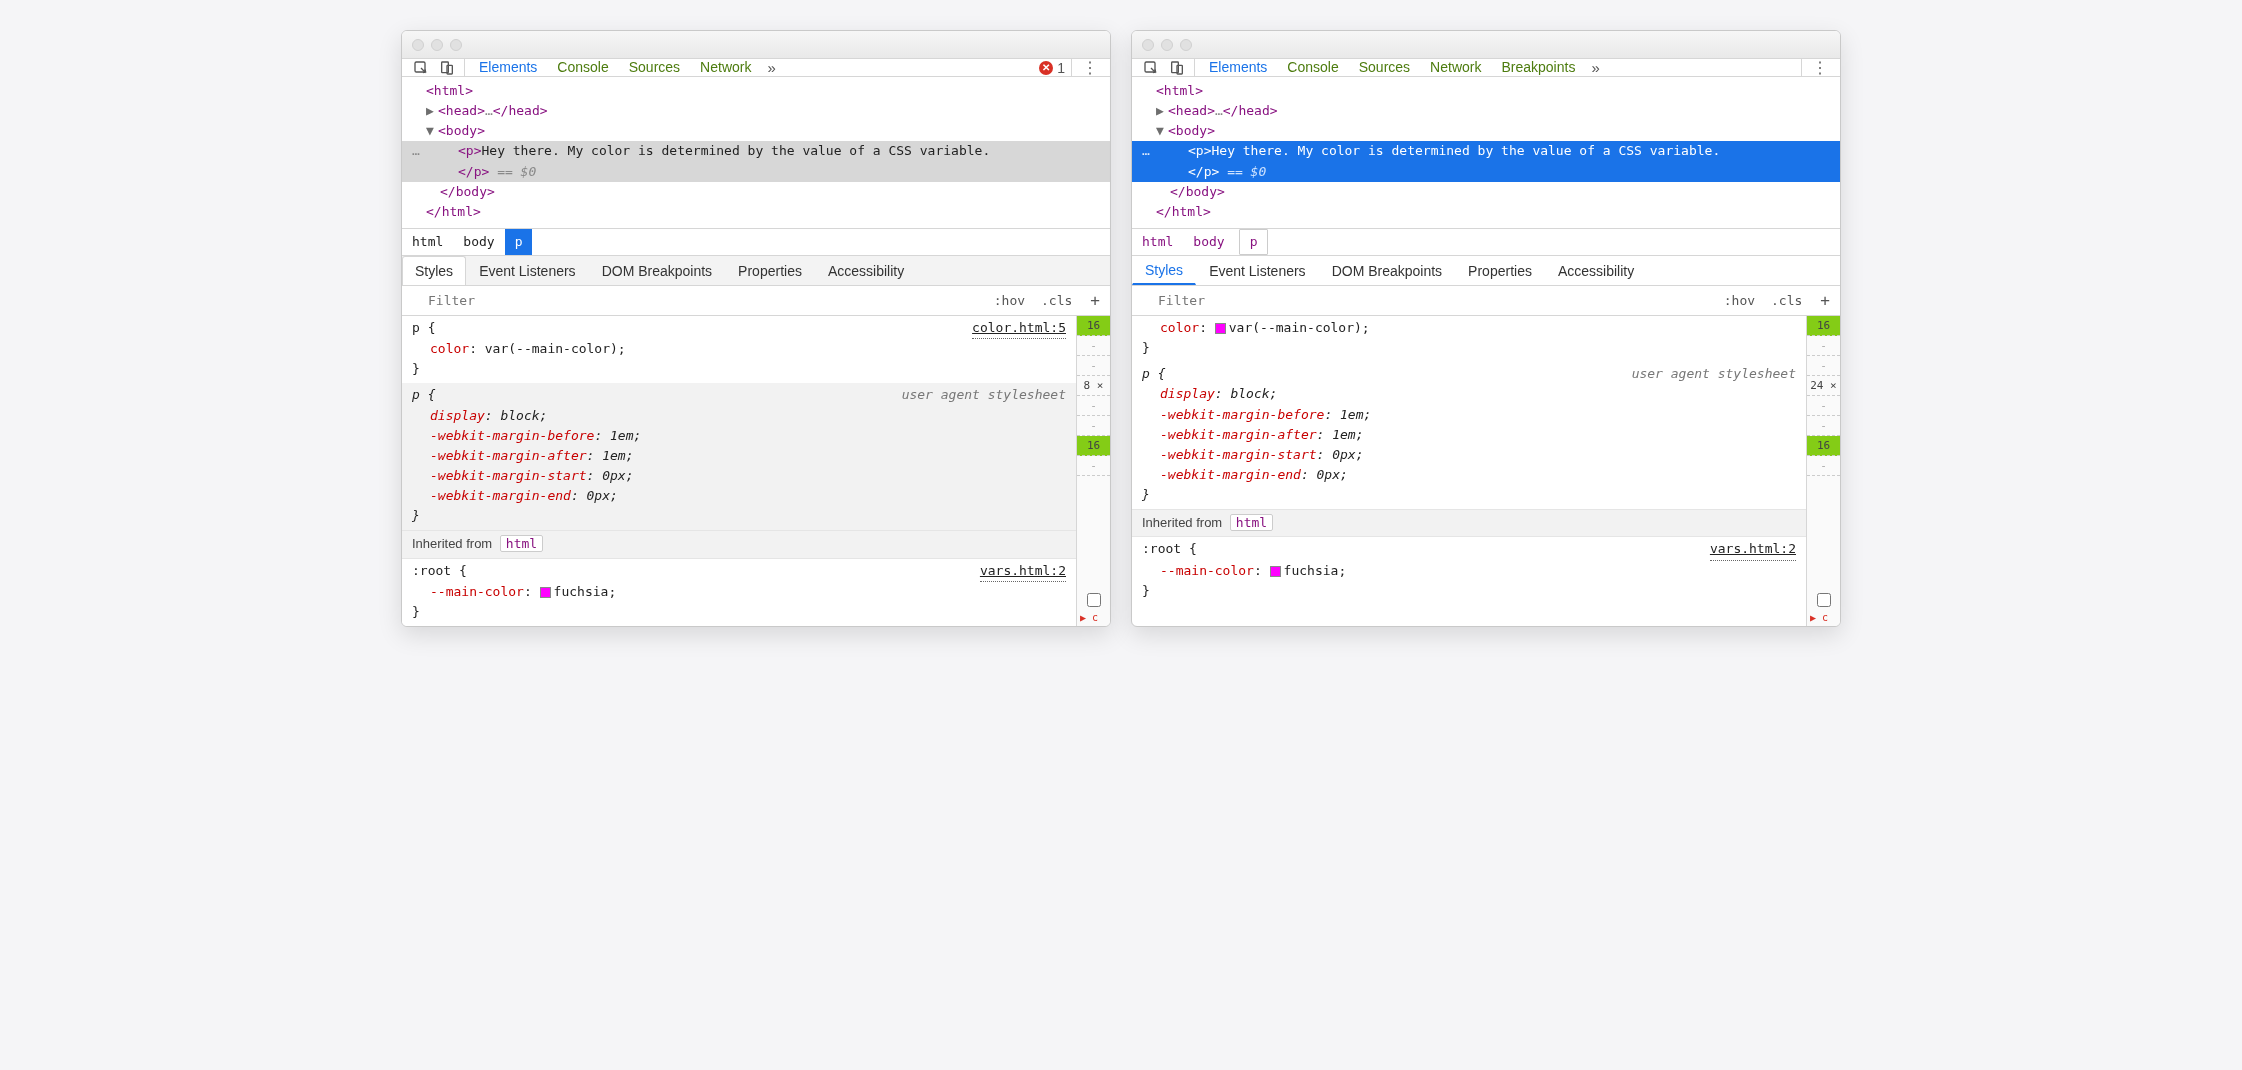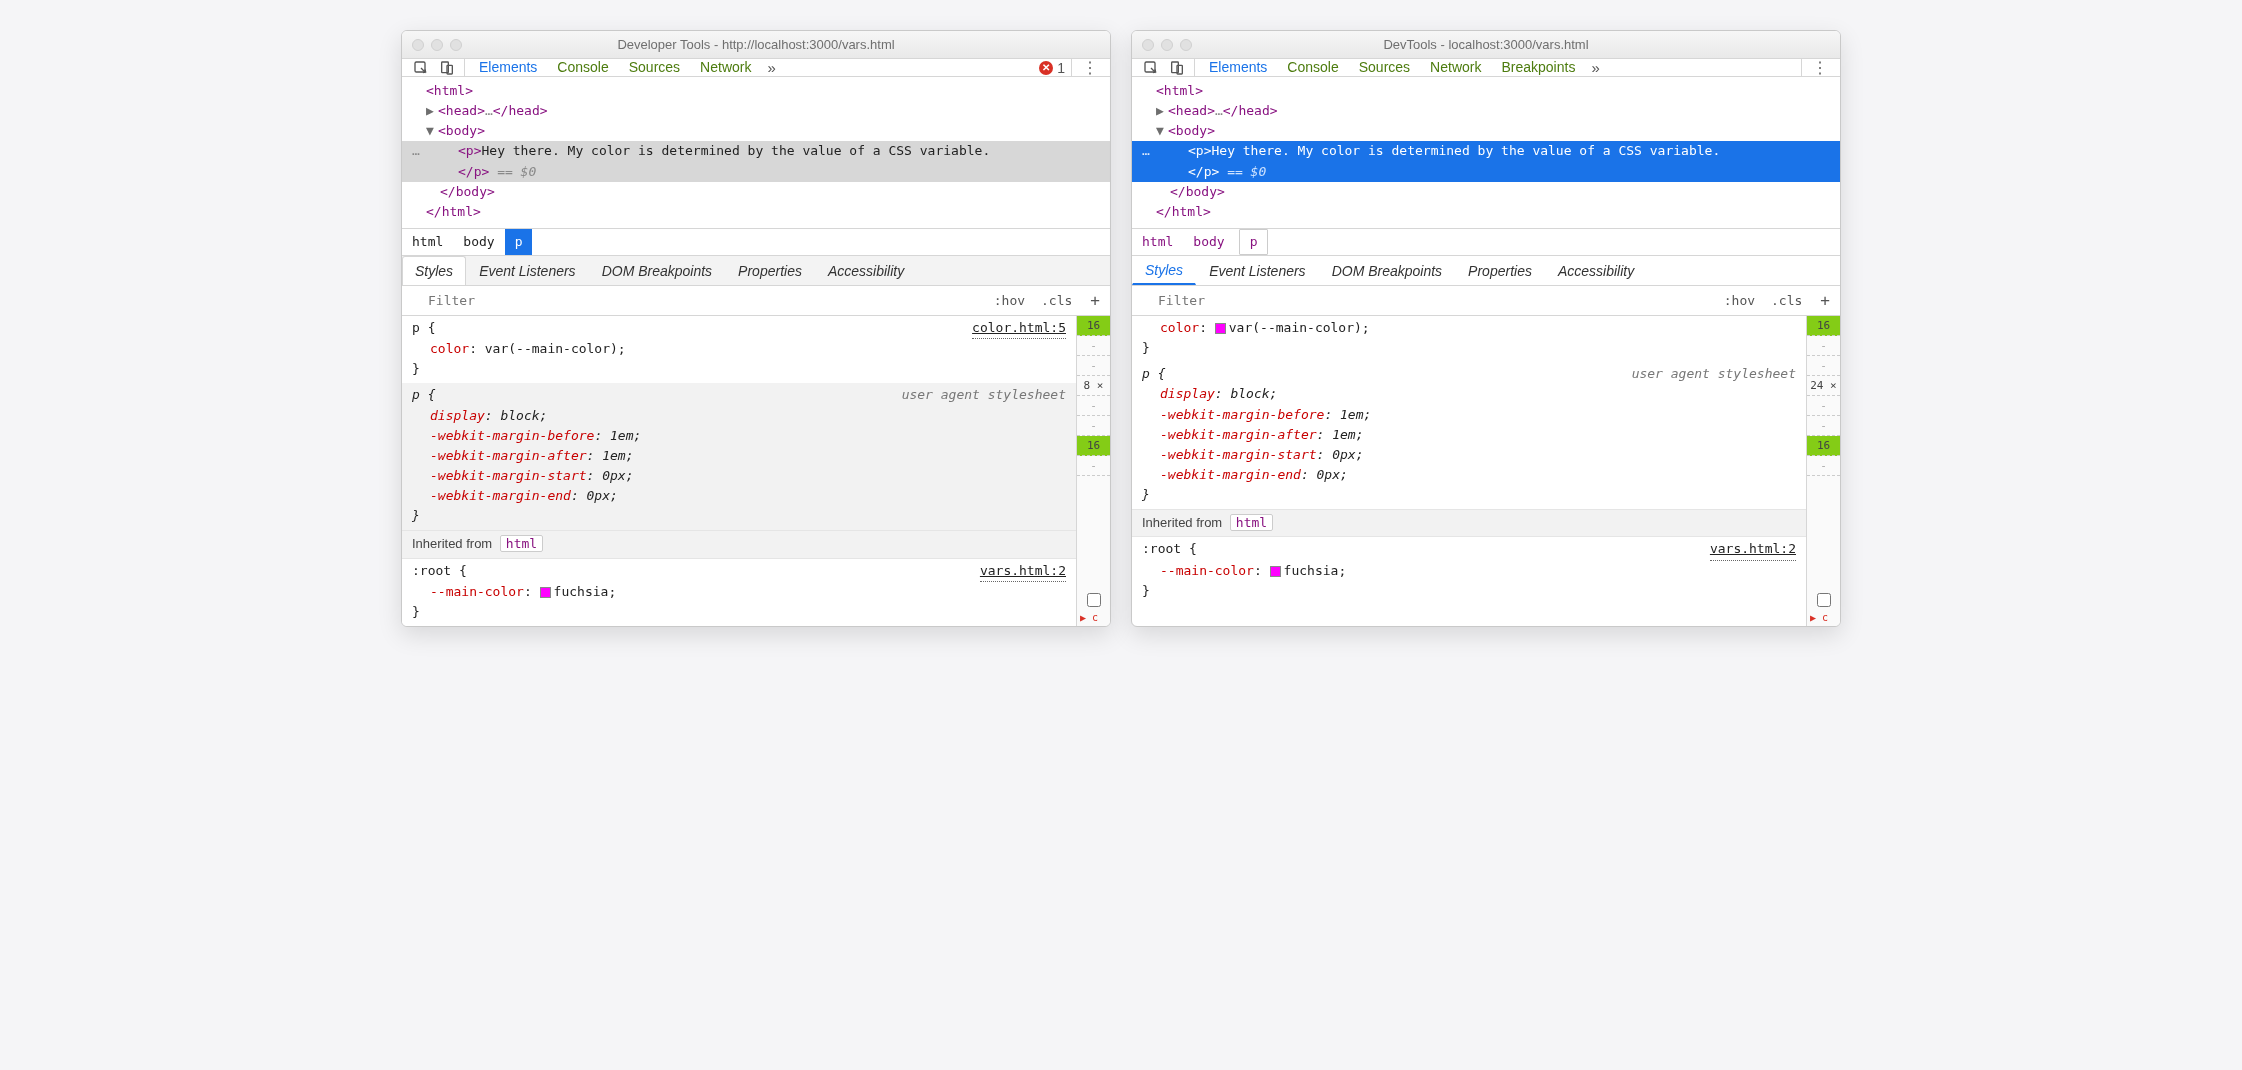--- a/index.html
+++ b/index.html
@@ -97,21 +97,21 @@
   .crumb.purple { color:#881280;}
   .crumb.active-blue { background:#1a73e8; color:#fff;}
   .crumb.box { background:#fff; border:1px solid #ccc; margin:3px 0 3px 4px; border-radius:1px;}
 
   .subtabs {
     border-bottom:1px solid #d6d6d6;
     display:flex; height:30px; background:#f3f3f3;
   }
   .stab {
     padding:12px 12px; height:100%; display:flex; align-items:center; font-size:14px;
-    color:#333; border:1px solid transparent; border-bottom:none; cursor:pointer;font-style:italic;
+    color:#333; border:1px solid transparent; border-bottom:none; cursor:pointer;
   }
   .stab.active-card { background:#fff; border-color:#d6d6d6; border-radius:3px 3px 0 0;}
   .stab.active-line { border-bottom:2px solid #1a73e8; color:#1a73e8;}
   .filterrow {
     height:30px; display:flex; align-items:center; border-bottom:1px solid #d6d6d6;
     font-family:Menlo,Consolas,monospace; font-size:13px;
   }
   .filter-input { flex:1; border:none; outline:none; padding:0 26px; font:inherit; color:#404040;}
   .filterrow .pill { padding:0 8px; color:#555; height:100%; display:flex; align-items:center;}
   .plusbtn { color:#555; padding:0 10px; font-size:16px;}
@@ -159,21 +159,20 @@
 
 <div class="wrap">
 
 <div class="window">
   <div class="titlebar">
     <div class="traffic">
       <div class="dot"></div>
       <div class="dot"></div>
       <div class="dot"></div>
     </div>
-    <div class="title-text">Developer Tools - http://localhost:3000/vars.html</div>
   </div>
 
   <div class="tabbar">
     <div class="iconbtn">
       <svg viewBox="0 0 24 24" fill="none" stroke="currentColor" stroke-width="2">
             <rect x="3" y="3" width="15" height="15" rx="2"></rect>
             <path d="M12 12 l7 7 M15 19 l4 -1 l-1 -4"></path>
           </svg>
     </div>
     <div class="iconbtn">
@@ -284,21 +283,20 @@
   </div>
 </div>
 
 <div class="window">
   <div class="titlebar">
     <div class="traffic">
       <div class="dot"></div>
       <div class="dot"></div>
       <div class="dot"></div>
     </div>
-    <div class="title-text">DevTools - localhost:3000/vars.html</div>
   </div>
 
   <div class="tabbar">
     <div class="iconbtn">
       <svg viewBox="0 0 24 24" fill="none" stroke="currentColor" stroke-width="2">
             <rect x="3" y="3" width="15" height="15" rx="2"></rect>
             <path d="M12 12 l7 7 M15 19 l4 -1 l-1 -4"></path>
           </svg>
     </div>
     <div class="iconbtn">

